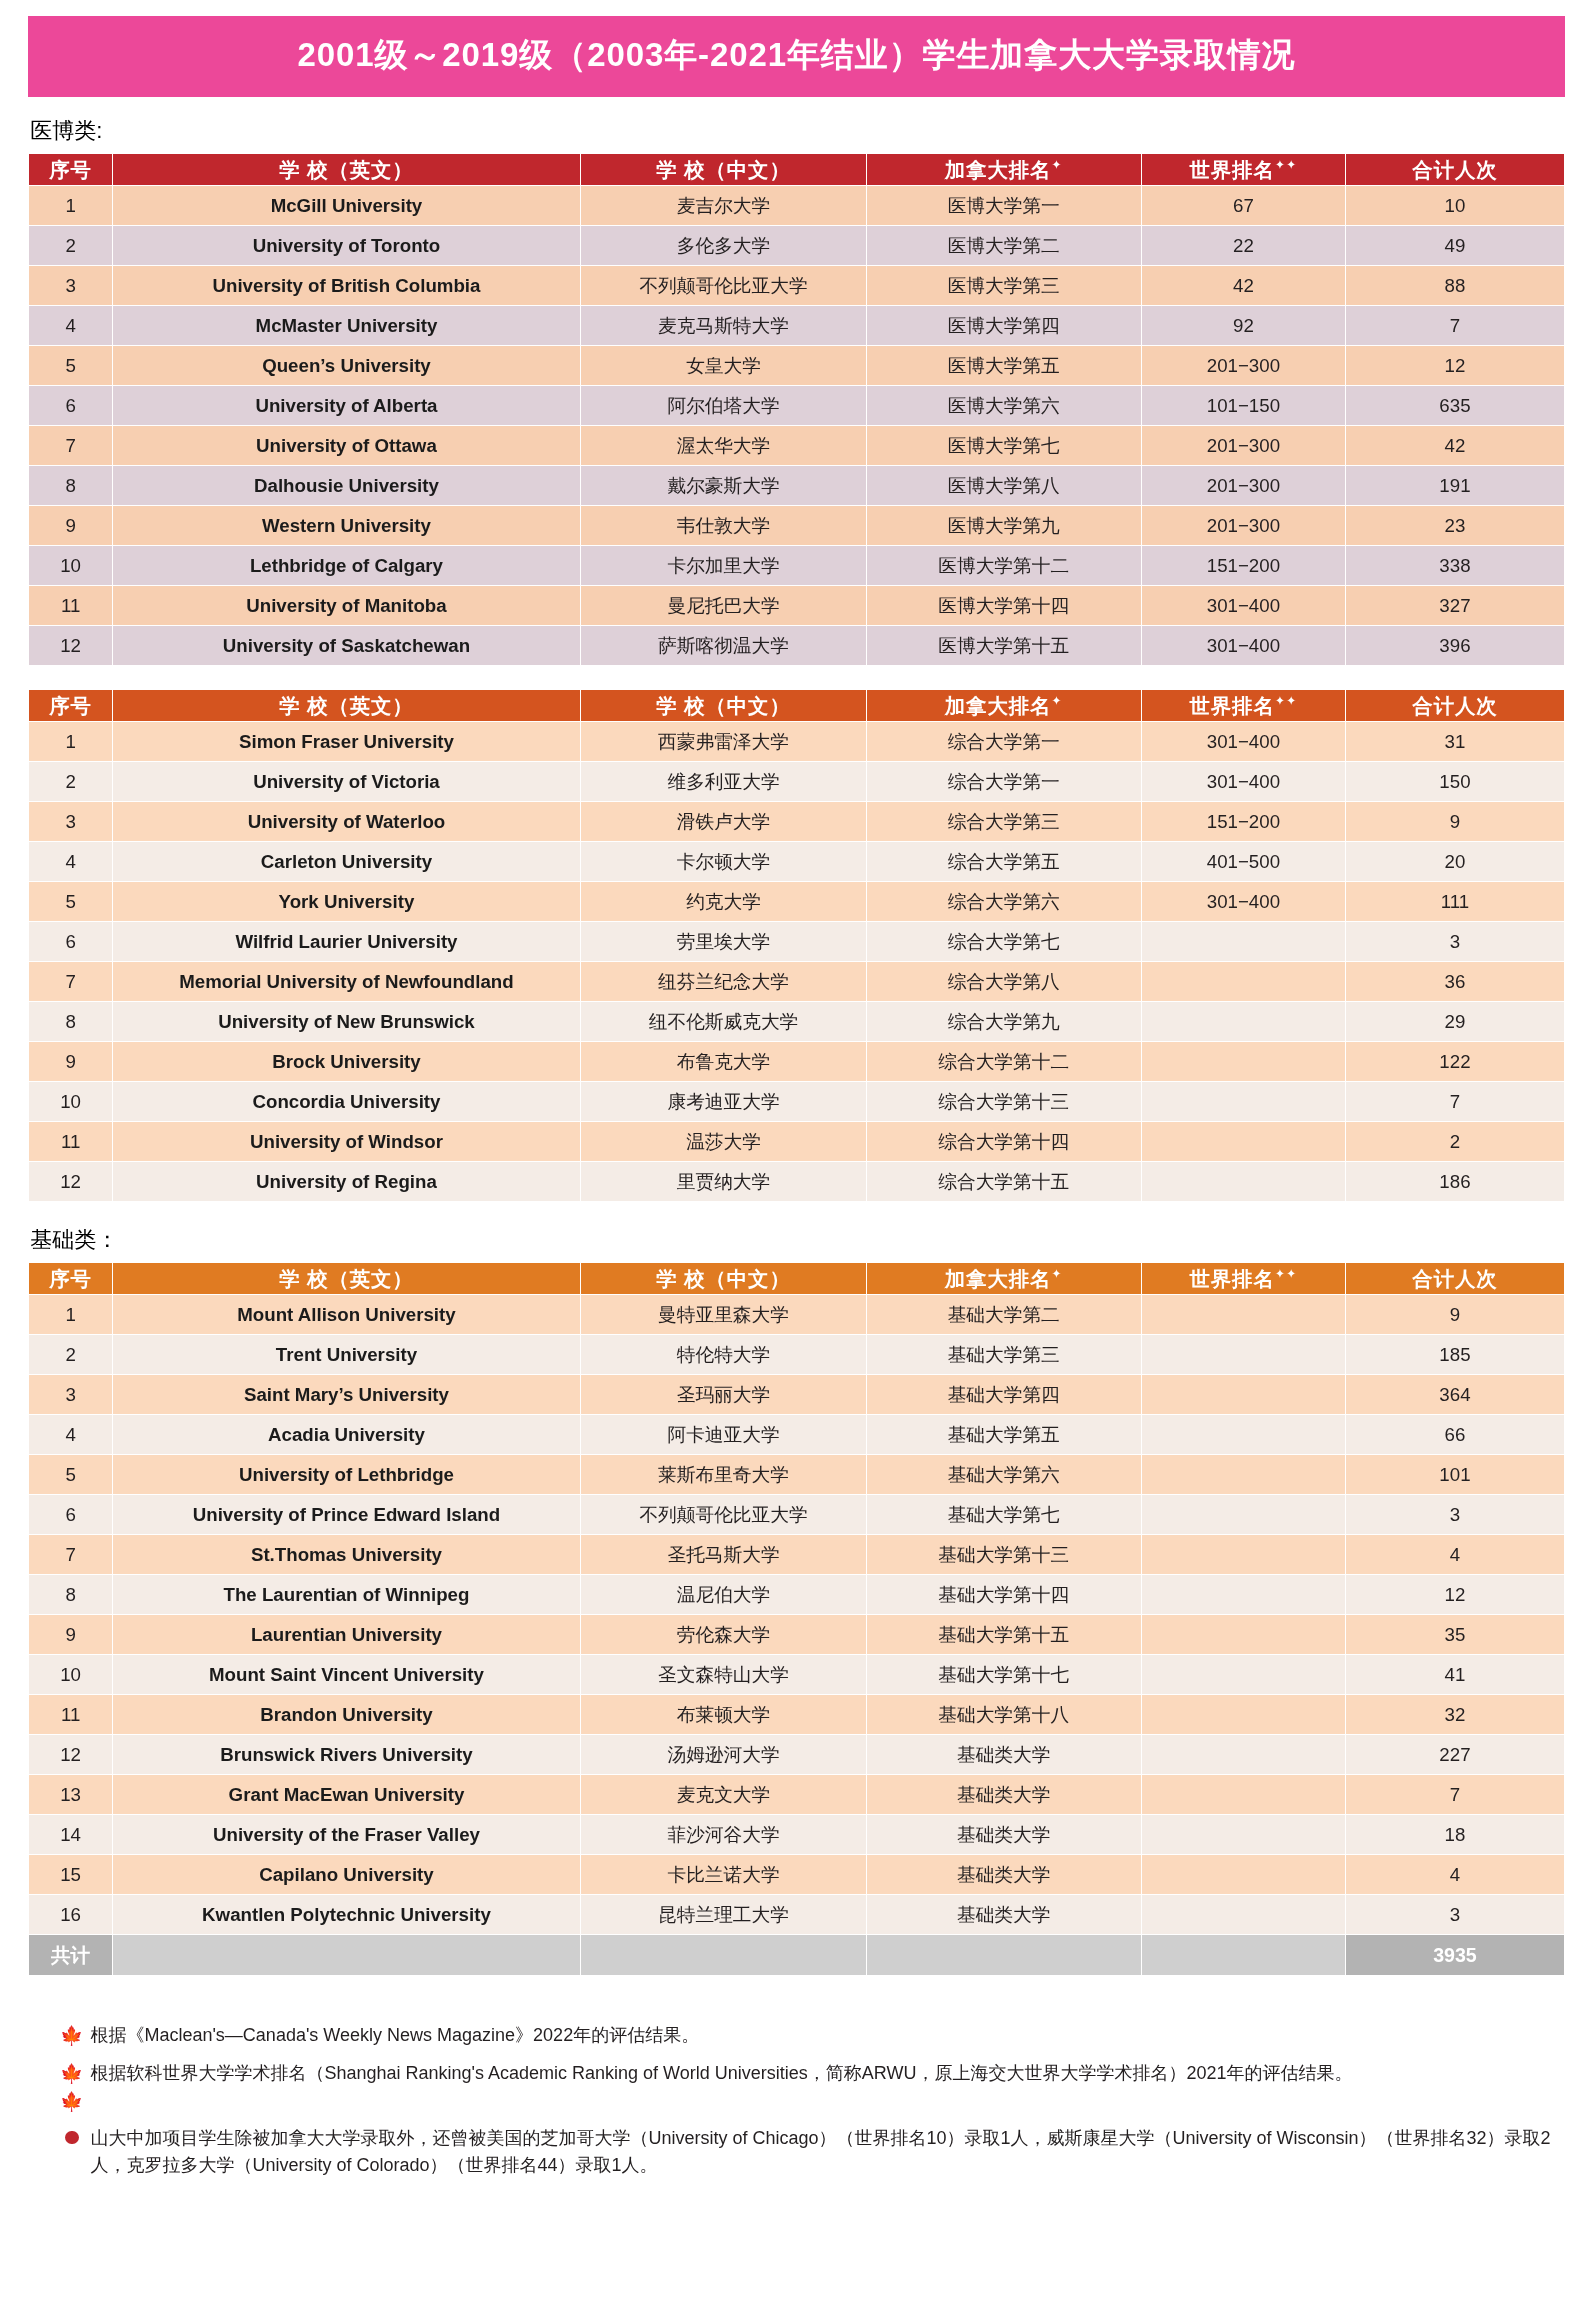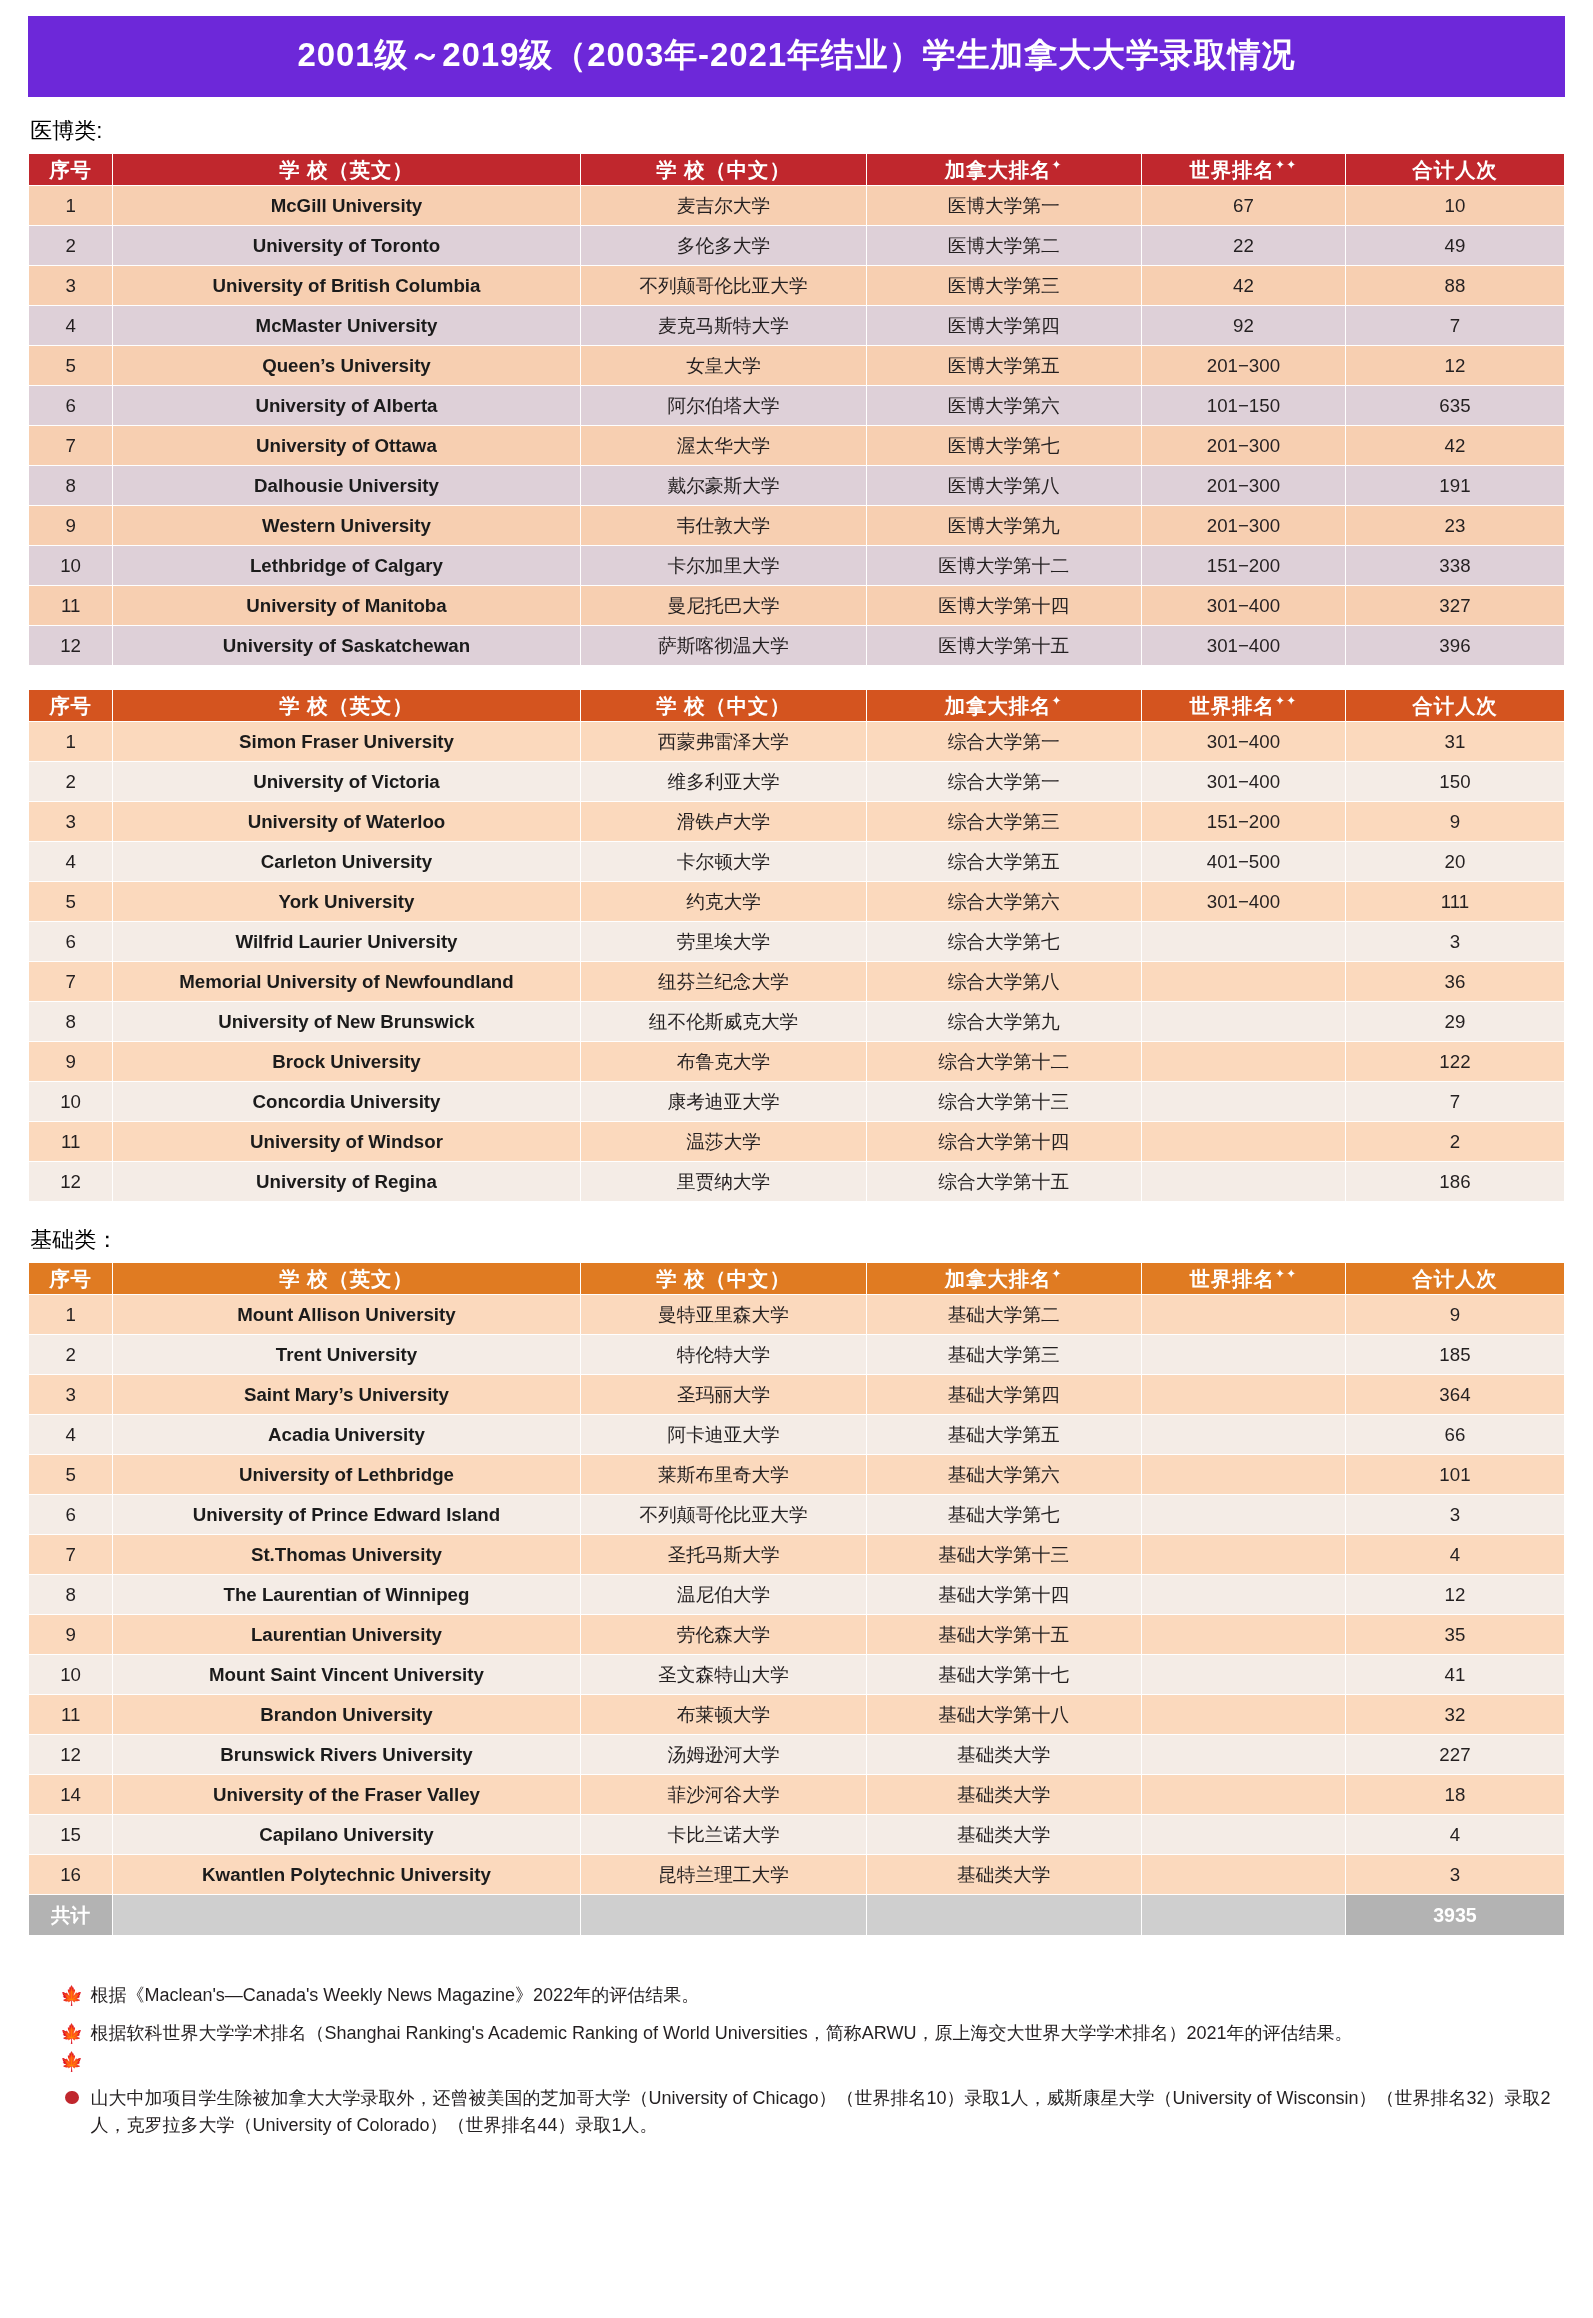--- a/index.html
+++ b/index.html
@@ -10,21 +10,21 @@
     color:#231f20;
     -webkit-font-smoothing:antialiased;
   }
   .page{
     width:1593px;
     box-sizing:border-box;
     padding:16px 28.4px 27px 28.4px;
   }
   
   .title-banner{
-    background:#6d28d9;
+    background:#ec4899;
     color:#ffffff;
     text-align:center;
     font-size:33px;
     font-weight:bold;
     letter-spacing:0.9px;
     padding:17px 0 18.7px 0;
     margin:0 0 19.6px 0;
   }
   
   .section-head{
@@ -489,20 +489,28 @@
             </tr>
             <tr>
               <td>12</td>
               <td class="col-en">Brunswick Rivers University</td>
               <td>汤姆逊河大学</td>
               <td>基础类大学</td>
               <td class="col-num"></td>
               <td class="col-total">227</td>
             </tr>
             <tr>
+              <td>13</td>
+              <td class="col-en">Grant MacEwan University</td>
+              <td>麦克文大学</td>
+              <td>基础类大学</td>
+              <td class="col-num"></td>
+              <td class="col-total">7</td>
+            </tr>
+            <tr>
               <td>14</td>
               <td class="col-en">University of the Fraser Valley</td>
               <td>菲沙河谷大学</td>
               <td>基础类大学</td>
               <td class="col-num"></td>
               <td class="col-total">18</td>
             </tr>
             <tr>
               <td>15</td>
               <td class="col-en">Capilano University</td>

